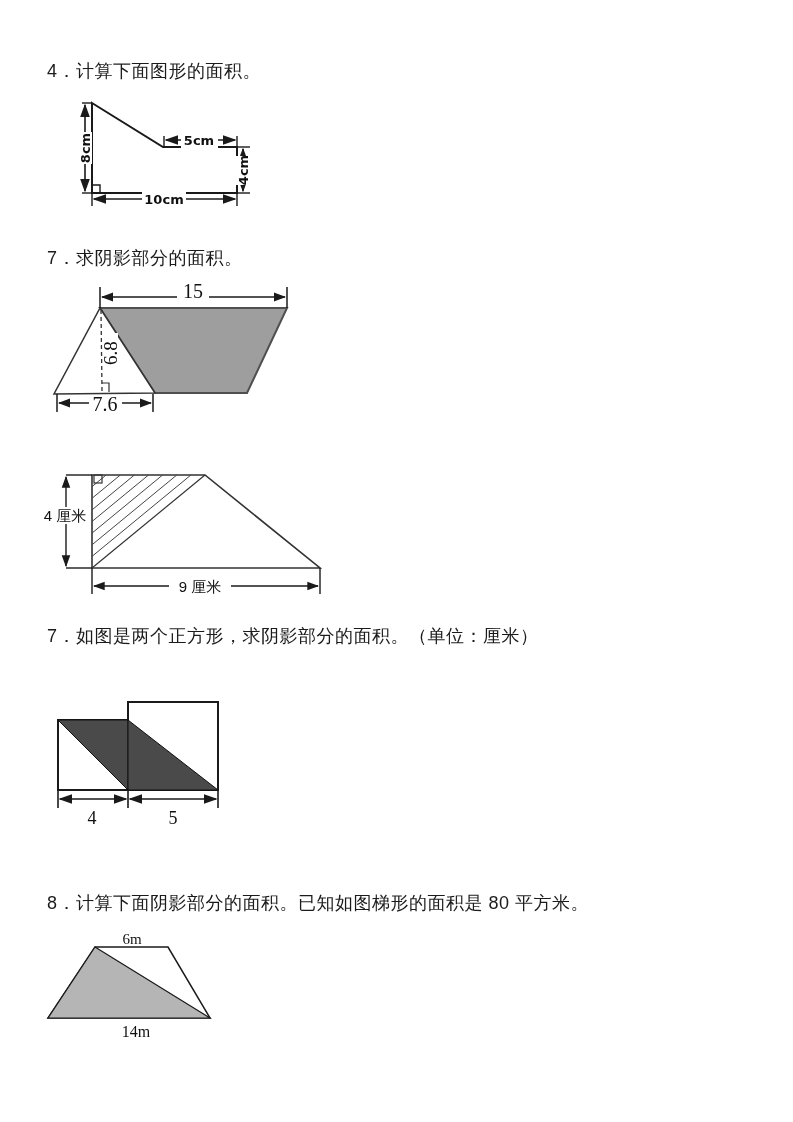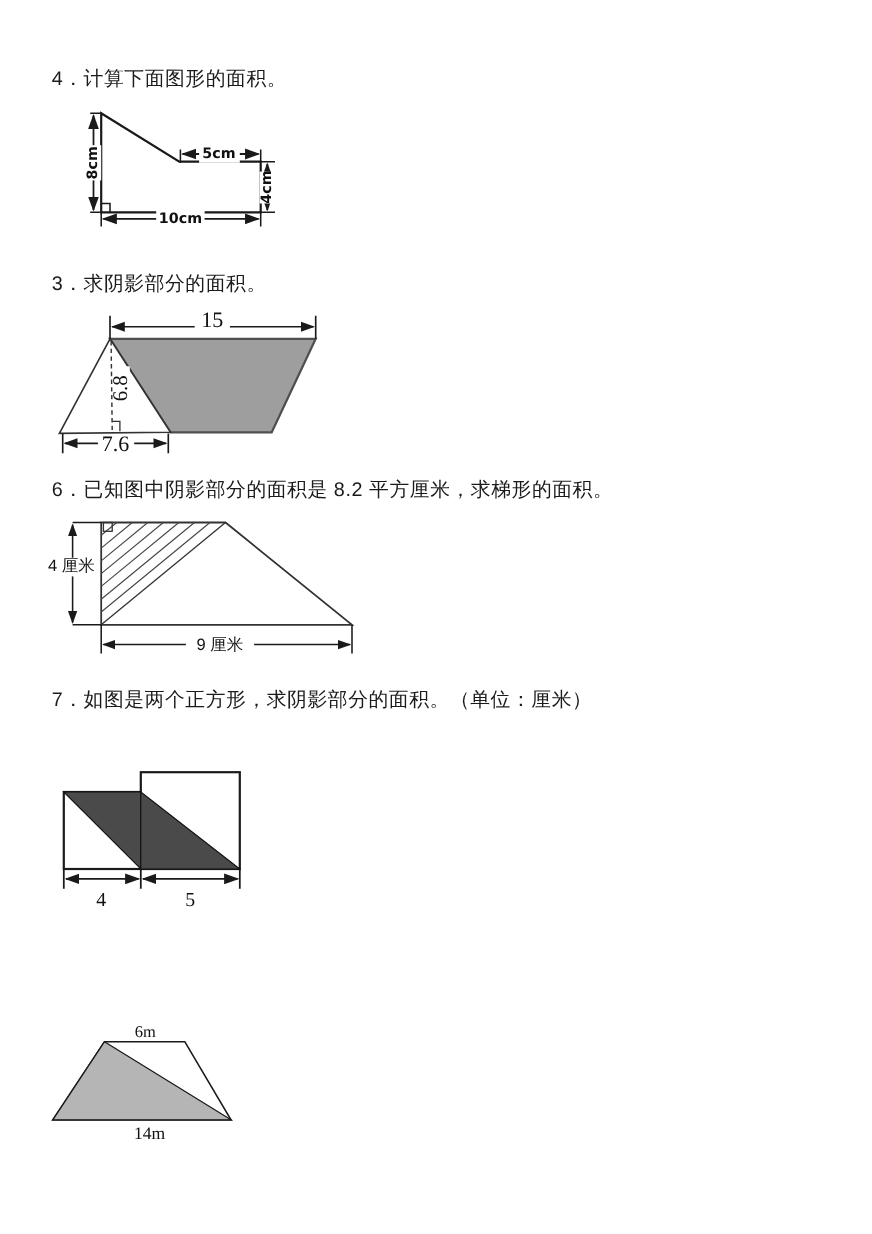--- a/index.html
+++ b/index.html
@@ -78,21 +78,21 @@
       <rect x="84" y="95" width="44" height="15"></rect>
     </g>
     <g class="dimlabel-bold" text-anchor="middle" dominant-baseline="central">
       <text x="27" y="52" transform="rotate(-90 27 52)">8cm</text>
       <text x="141" y="44">5cm</text>
       <text x="185" y="74" transform="rotate(-90 185 74)">4cm</text>
       <text x="106" y="103">10cm</text>
     </g>
   </svg>
 
-  <div class="heading" style="top:246px">3．求阴影部分的面积。</div>
+  <div class="heading" style="top:246px">7．求阴影部分的面积。</div>
 
   <svg class="fig" style="left:45px;top:282px" width="255" height="138" viewBox="0 0 255 138">
     <defs>
       <marker id="m5" viewBox="0 0 10 10" refX="9" refY="5" markerWidth="8.5" markerHeight="8.5" orient="auto-start-reverse">
         <path d="M0,1.4 L10,5 L0,8.6 z" fill="#1a1a1a"></path>
       </marker>
     </defs>
     <polygon points="55,26 242,26 202,111 110,111" stroke="#4f4f4f" stroke-width="2" fill="#9e9e9e"></polygon>
     <polygon points="55,26 110,111 9,112" fill="#ffffff" stroke="#333333" stroke-width="1.5"></polygon>
     <line x1="56" y1="28" x2="57" y2="109" stroke="#333333" stroke-width="1.3" stroke-dasharray="4 3"></line>
@@ -110,21 +110,20 @@
       <rect x="58" y="51" width="15" height="40"></rect>
       <rect x="44" y="113" width="33" height="17"></rect>
     </g>
     <g class="dimlabel-serif" text-anchor="middle" dominant-baseline="central">
       <text x="148" y="9" style="font-size:20px">15</text>
       <text x="65" y="71" transform="rotate(-90 65 71)">6.8</text>
       <text x="60" y="122" style="font-size:20px">7.6</text>
     </g>
   </svg>
 
-  <div class="heading" style="top:433px">6．已知图中阴影部分的面积是 8.2 平方厘米，求梯形的面积。</div>
 
   <svg class="fig" style="left:42px;top:465px" width="290" height="140" viewBox="0 0 290 140">
     <defs>
       <marker id="m6" viewBox="0 0 10 10" refX="9" refY="5" markerWidth="8.5" markerHeight="8.5" orient="auto-start-reverse">
         <path d="M0,1.4 L10,5 L0,8.6 z" fill="#1a1a1a"></path>
       </marker>
     </defs>
     <polygon points="50,10 163,10 278,103 50,103" fill="#ffffff" stroke="#333333" stroke-width="1.6"></polygon>
     <line x1="163" y1="10" x2="50" y2="103" stroke="#333333" stroke-width="1.2"></line>
     <g stroke="#444444" stroke-width="1">
@@ -173,20 +172,21 @@
       <line x1="166" y1="92" x2="166" y2="110"></line>
       <line x1="8" y1="101" x2="74" y2="101" marker-start="url(#m7)" marker-end="url(#m7)"></line>
       <line x1="78" y1="101" x2="164" y2="101" marker-start="url(#m7)" marker-end="url(#m7)"></line>
     </g>
     <g class="dimlabel-serif" style="font-size:18px" text-anchor="middle" dominant-baseline="central">
       <text x="40" y="120">4</text>
       <text x="121" y="120">5</text>
     </g>
   </svg>
 
+  <div class="heading" style="top:891px">8．计算下面阴影部分的面积。已知如图梯形的面积是 80 平方米。</div>
 
   <svg class="fig" style="left:44px;top:930px" width="175" height="110" viewBox="0 0 175 110">
     <polygon points="51,17 124,17 166,88 4,88" fill="#ffffff" stroke="#1a1a1a" stroke-width="1.5"></polygon>
     <polygon points="51,17 166,88 4,88" stroke="#1a1a1a" stroke-width="1.2" fill="#b5b5b5"></polygon>
     <g class="dimlabel-serif" style="font-size:15px" text-anchor="middle" dominant-baseline="central">
       <text x="88" y="9">6m</text>
       <text x="92" y="101" style="font-size:16px">14m</text>
     </g>
   </svg>
 

